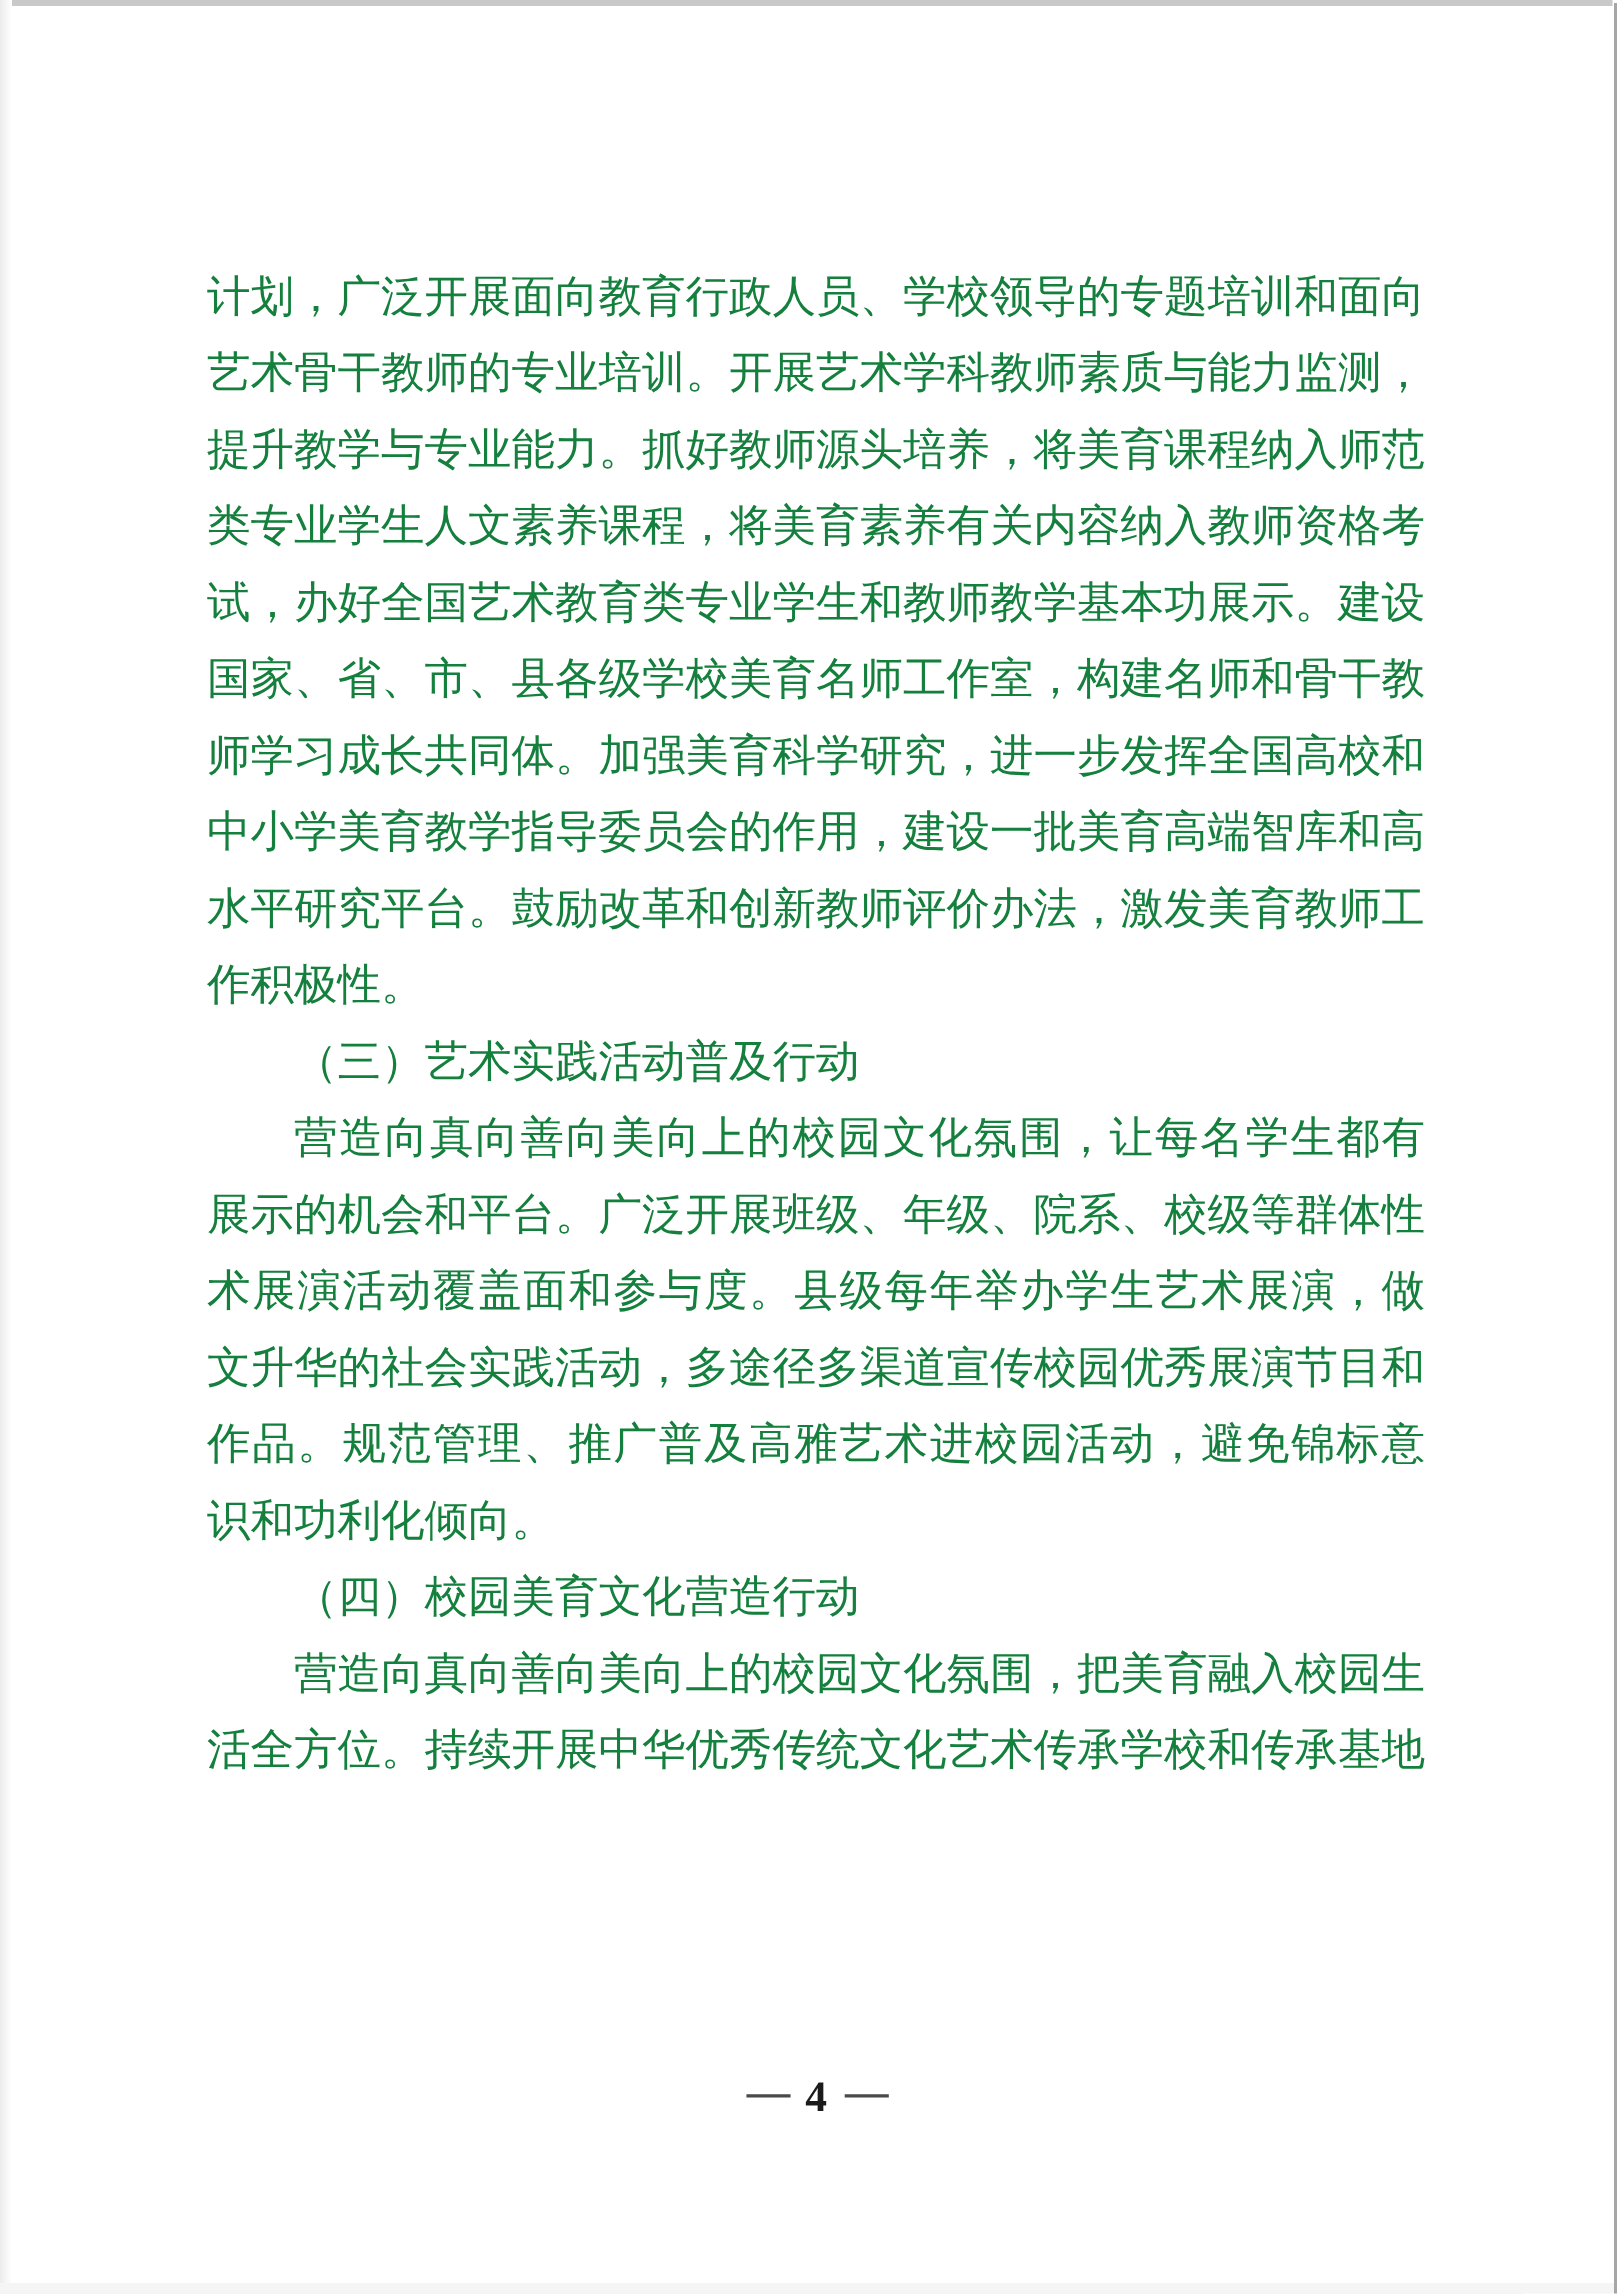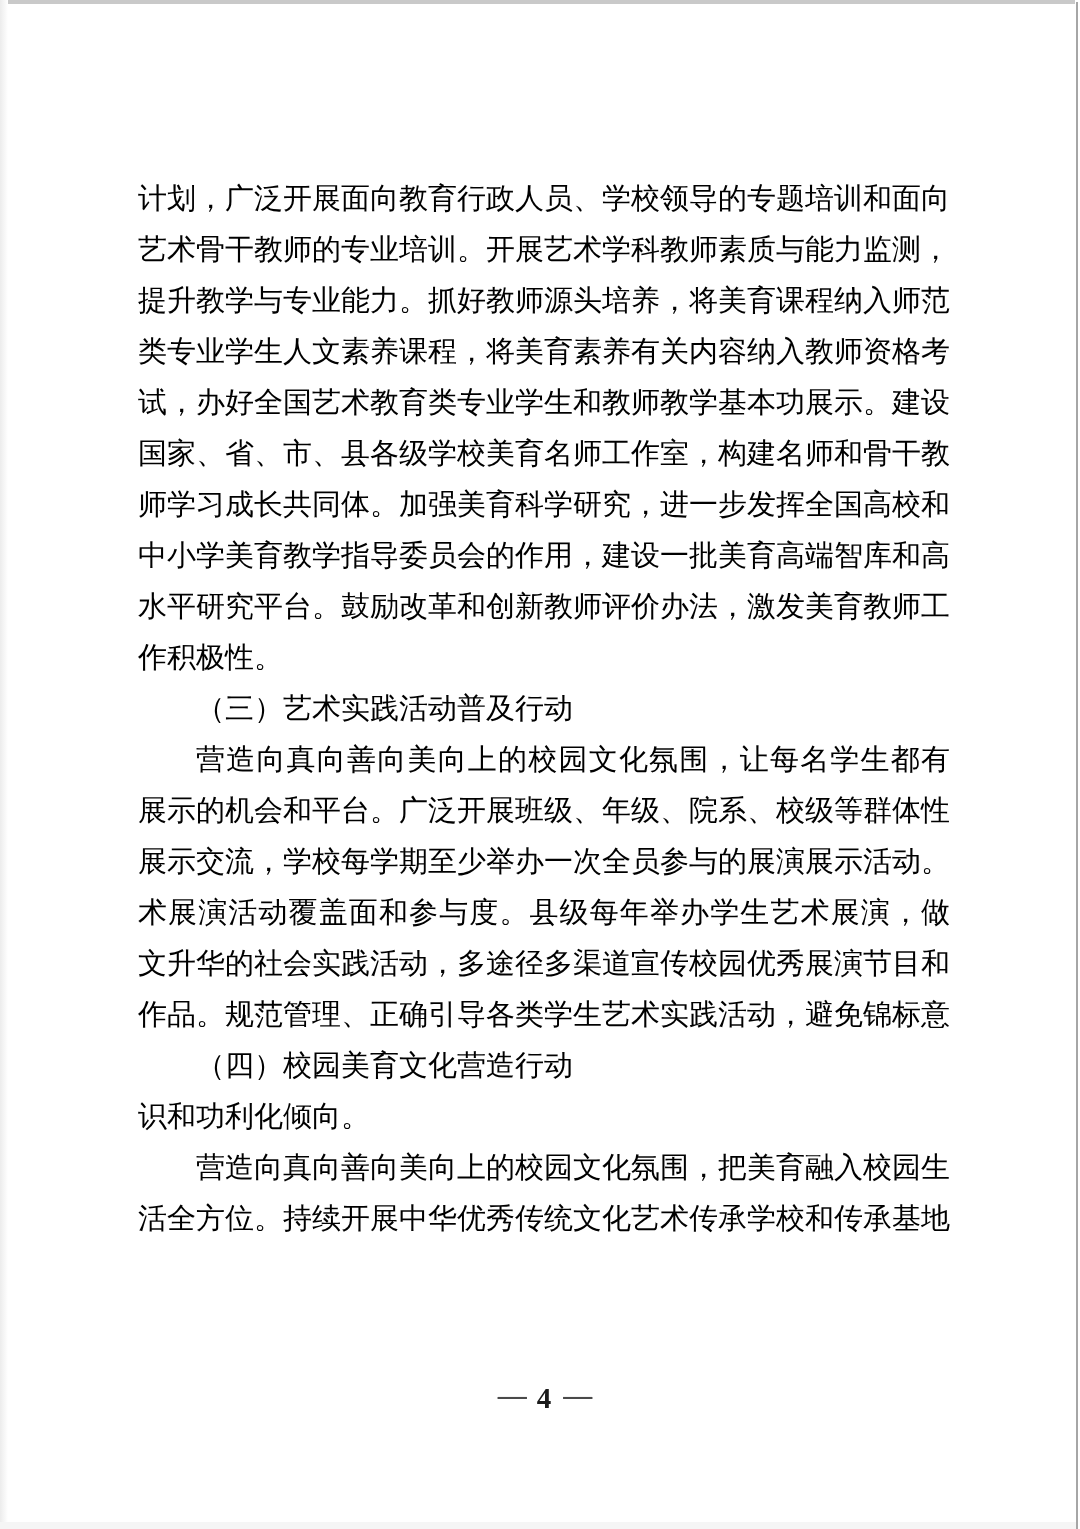--- a/index.html
+++ b/index.html
@@ -34,21 +34,21 @@
     position: absolute; bottom: 0; left: 0;
     width: 1076px; height: 7px;
     background: #f5f5f5;
   }
   
   .page-body {
     position: absolute;
     top: 173px;
     left: 138px;
     width: 812px;
-    color: #000000;
+    color: #15803d;
   }
   .line {
     font-size: 29px;
     line-height: 51px;
     height: 51px;
     white-space: nowrap;
     text-align: justify;
     text-align-last: justify;
   }
   .line.short {
@@ -98,25 +98,24 @@
   <div class="line">类专业学生人文素养课程，将美育素养有关内容纳入教师资格考</div>
   <div class="line">试，办好全国艺术教育类专业学生和教师教学基本功展示。建设</div>
   <div class="line">国家、省、市、县各级学校美育名师工作室，构建名师和骨干教</div>
   <div class="line">师学习成长共同体。加强美育科学研究，进一步发挥全国高校和</div>
   <div class="line">中小学美育教学指导委员会的作用，建设一批美育高端智库和高</div>
   <div class="line">水平研究平台。鼓励改革和创新教师评价办法，激发美育教师工</div>
   <div class="line short">作积极性。</div>
   <div class="line short indent">（三）艺术实践活动普及行动</div>
   <div class="line indent">营造向真向善向美向上的校园文化氛围，让每名学生都有</div>
   <div class="line">展示的机会和平台。广泛开展班级、年级、院系、校级等群体性</div>
-  <div class="line">展示交流，学校每学期至少举办一次全员参与的展演展示活动。</div>
   <div class="line">术展演活动覆盖面和参与度。县级每年举办学生艺术展演，做</div>
   <div class="line">文升华的社会实践活动，多途径多渠道宣传校园优秀展演节目和</div>
-  <div class="line">作品。规范管理、正确引导各类学生艺术实践活动，避免锦标意</div>
+  <div class="line">作品。规范管理、推广普及高雅艺术进校园活动，避免锦标意</div>
+  <div class="line short">识和功利化倾向。</div>
   <div class="line short indent">（四）校园美育文化营造行动</div>
-  <div class="line short">识和功利化倾向。</div>
   <div class="line indent">营造向真向善向美向上的校园文化氛围，把美育融入校园生</div>
   <div class="line">活全方位。持续开展中华优秀传统文化艺术传承学校和传承基地</div>
 </div>
 
 <div class="footer">
   <span class="dash">—</span><span class="num">4</span><span class="dash">—</span>
 </div>
 
 </body></html>

